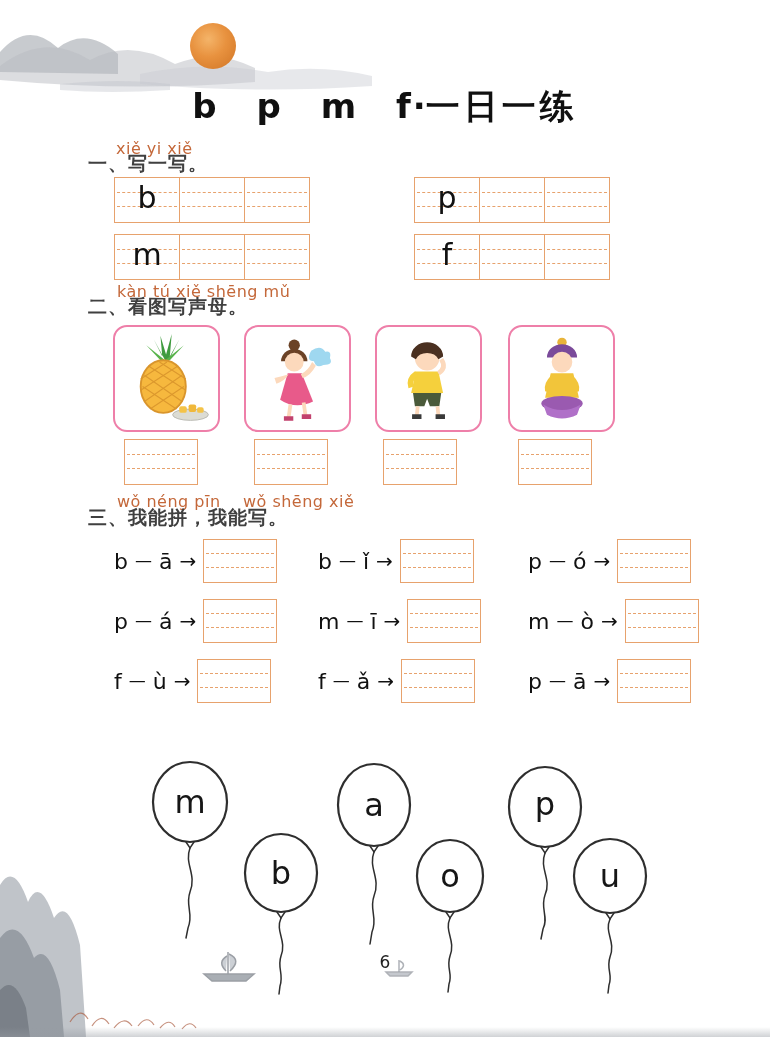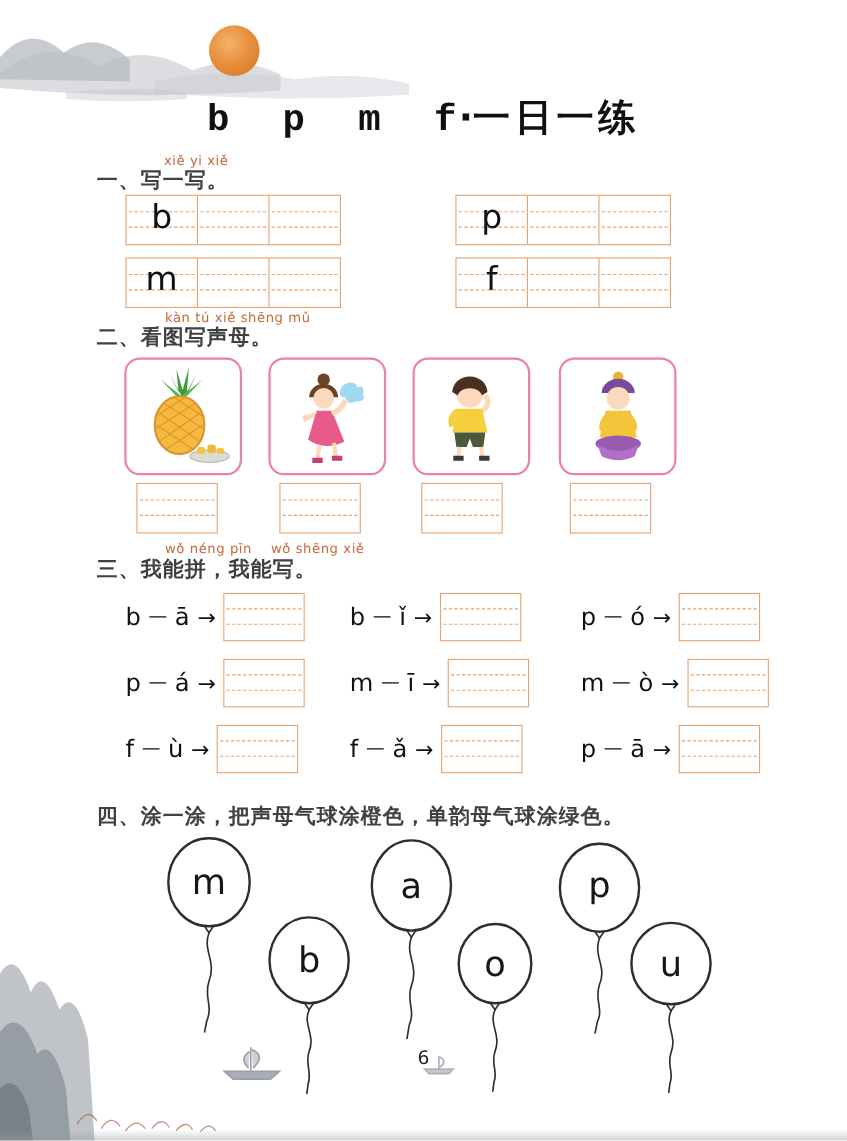--- a/index.html
+++ b/index.html
@@ -9,24 +9,24 @@
           --grid:#e7a26d; --pink:#ee7fa9; --pinyin:#c4683a; }
 
   
   .deco-top { position:absolute; left:0; top:8px; width:460px; height:100px; filter:blur(.4px); }
   .deco-bl  { position:absolute; left:0; top:850px; width:230px; height:187px; }
   .deco-boat{ position:absolute; left:190px; top:946px; width:230px; height:44px; opacity:.85; }
   .deco-band{ position:absolute; left:0; bottom:0; width:770px; height:10px;
               background:linear-gradient(to bottom, rgba(150,155,162,0), rgba(150,155,162,.45)); }
 
   .title { position:absolute; top:84px; left:0; right:0; text-align:center; font-size:34px; font-weight:bold; color:#101010; }
-  .title .latin { letter-spacing:2px; word-spacing:24px;font-family:Liberation Mono, monospace; }
+  .title .latin { letter-spacing:2px; word-spacing:24px; }
   .title .cn { letter-spacing:4px;text-align:center; }
 
-  .pinyin { position:absolute; font-size:12px; color:var(--pinyin); white-space:pre; letter-spacing:.5px;margin-left:33px; }
+  .pinyin { position:absolute; font-size:16px; color:var(--pinyin); white-space:pre; letter-spacing:.5px; }
   .heading { position:absolute; font-size:19px; font-weight:600; color:#404040; letter-spacing:1px; }
 
   
   .fourline::before, .fourline::after { content:""; position:absolute; left:2px; right:2px; border-top:1.2px dashed var(--grid); }
   .fourline::before { top:calc(33.33% - 1px); }
   .fourline::after  { top:calc(66.66% - 1px); }
 
   .wgrid { position:absolute; width:196px; height:46px; display:flex; border:1.6px solid var(--grid); background:#fff; }
   .wcell { flex:1; position:relative; }
   .wcell + .wcell { border-left:1.6px solid var(--grid); }
@@ -235,21 +235,20 @@
       <span class="sbox fourline"></span>
   </div>
   <div class="spell" style="left:528px; top:658px;">
     <span class="lab">p</span>
       <span class="dash">—</span>
       <span class="lab">ā</span>
       <span class="arrow">→</span>
       <span class="sbox fourline"></span>
   </div>
 
-  <div class="heading" style="left:88px; top:729px;">四、涂一涂，把声母气球涂橙色，单韵母气球涂绿色。</div>
 
   <svg class="balloons" viewBox="0 0 770 292">
     <g>
       <ellipse cx="190" cy="57" rx="37" ry="40"></ellipse>
       <path class="knot" d="M186,97 l4,6 l4,-6"></path>
       <path class="string" d="M190,103 c-6,16 7,26 0,44 c-5,14 4,22 -2,36 l-2,10"></path>
       <text x="190" y="68">m</text>
     </g>
     <g>
       <ellipse cx="374" cy="60" rx="36" ry="41"></ellipse>

